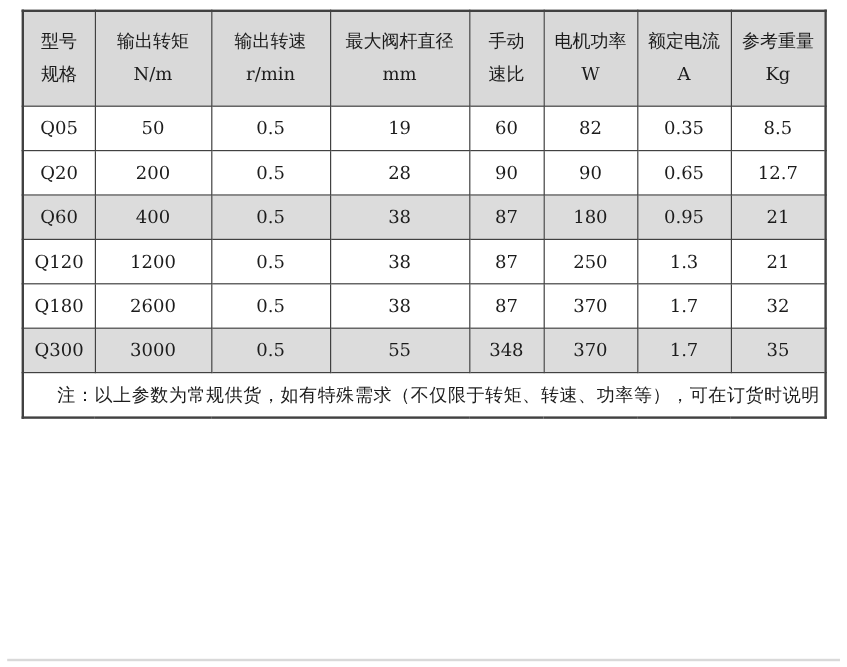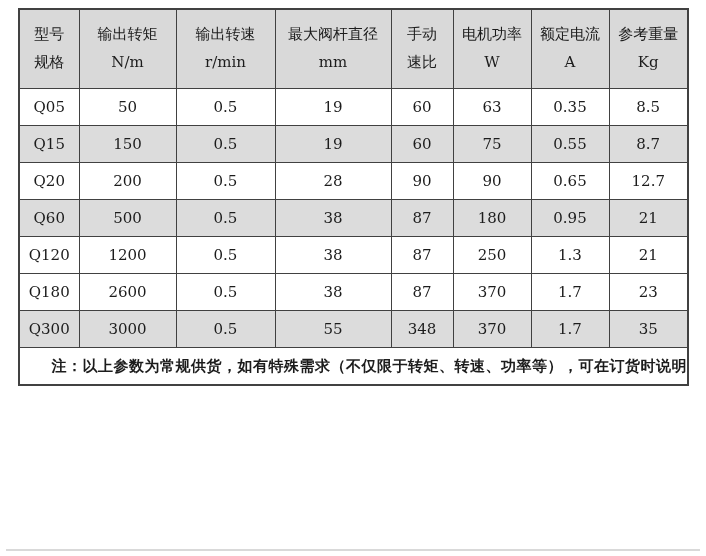--- a/index.html
+++ b/index.html
@@ -48,25 +48,24 @@
     height: 36px;
     font-size: 15px;
     background: #ffffff;
   }
   tbody tr.shaded td {
     background: var(--row-alt-bg, #dcdcdc);
   }
   tfoot td.note-cell {
     height: 36px;
     font-size: 15px;
-    text-align: right;
+    text-align: center;
     padding-left: 24px;
     background: #ffffff;
     letter-spacing: 0.5px;
-    font-weight: bold;
   }
   .scan-shadow {
     position: absolute;
     left: 6px;
     top: 549px;
     width: 694px;
     height: 2px;
     background: #cfcfcf;
     opacity: 0.8;
   }
@@ -122,47 +121,37 @@
         </th>
       </tr>
     </thead>
     <tbody id="table-body">
         <tr>
           <td>Q05</td>
           <td>50</td>
           <td>0.5</td>
           <td>19</td>
           <td>60</td>
-          <td>63</td>
+          <td>82</td>
           <td>0.35</td>
           <td>8.5</td>
-        </tr>
-        <tr class="shaded">
-          <td>Q15</td>
-          <td>150</td>
-          <td>0.5</td>
-          <td>19</td>
-          <td>60</td>
-          <td>75</td>
-          <td>0.55</td>
-          <td>8.7</td>
         </tr>
         <tr>
           <td>Q20</td>
           <td>200</td>
           <td>0.5</td>
           <td>28</td>
           <td>90</td>
           <td>90</td>
           <td>0.65</td>
           <td>12.7</td>
         </tr>
         <tr class="shaded">
           <td>Q60</td>
-          <td>500</td>
+          <td>400</td>
           <td>0.5</td>
           <td>38</td>
           <td>87</td>
           <td>180</td>
           <td>0.95</td>
           <td>21</td>
         </tr>
         <tr>
           <td>Q120</td>
           <td>1200</td>
@@ -174,21 +163,21 @@
           <td>21</td>
         </tr>
         <tr>
           <td>Q180</td>
           <td>2600</td>
           <td>0.5</td>
           <td>38</td>
           <td>87</td>
           <td>370</td>
           <td>1.7</td>
-          <td>23</td>
+          <td>32</td>
         </tr>
         <tr class="shaded">
           <td>Q300</td>
           <td>3000</td>
           <td>0.5</td>
           <td>55</td>
           <td>348</td>
           <td>370</td>
           <td>1.7</td>
           <td>35</td>

